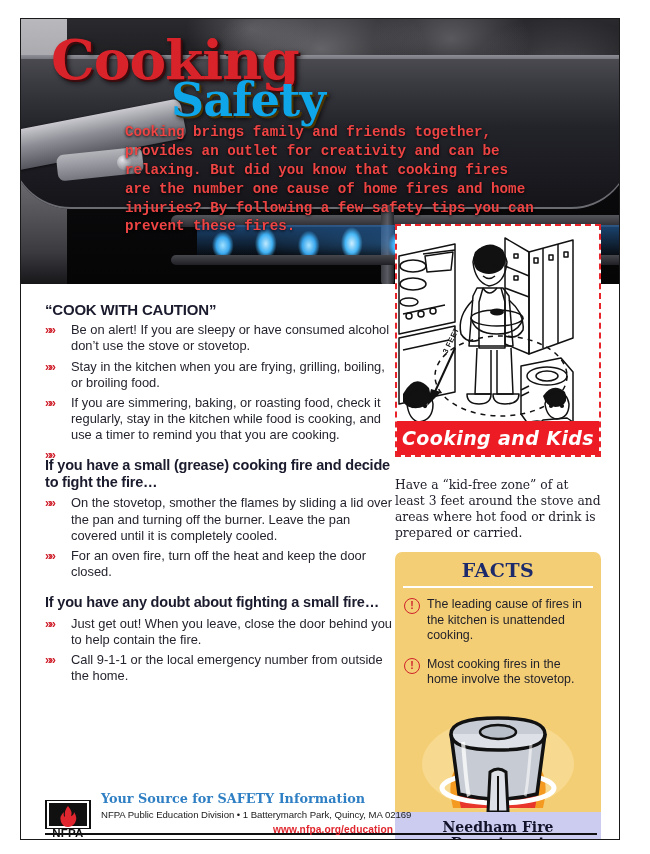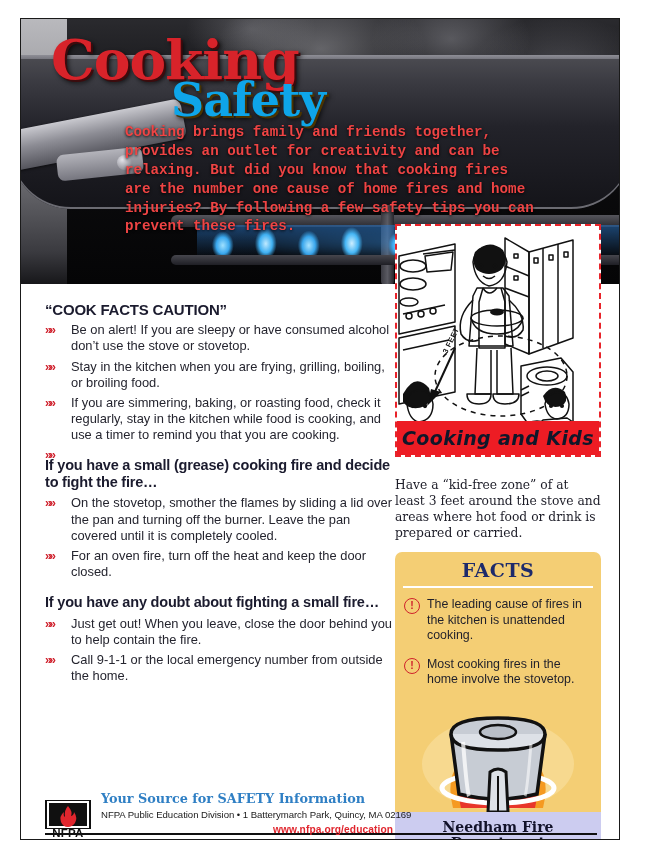--- a/index.html
+++ b/index.html
@@ -76,21 +76,21 @@
   h2.sec.first{font-size:15px;margin-bottom:4px;}
   ul.tips{list-style:none;margin:0 0 14px 0;padding:0;}
   ul.tips li{position:relative;padding-left:26px;margin-bottom:4px;
        font-size:12.9px;line-height:1.245;color:#25252f;}
   ul.tips li .chev{position:absolute;left:0;top:1px;color:#cf1f2b;font-size:12px;font-weight:bold;letter-spacing:-2.4px;}
 
   
   .kidsbox{position:relative;width:206px;height:233px;border:2px dashed #e8232a;box-sizing:border-box;background:#ffffff;}
   .kidsbox svg{display:block;}
   .kidsbanner{position:absolute;left:0;bottom:0;width:100%;height:34px;background:#ed1c24;}
-  .kidsbanner span{display:block;text-align:center;color:#0f172a;font-family:"DejaVu Sans",sans-serif;
+  .kidsbanner span{display:block;text-align:center;color:#ffffff;font-family:"DejaVu Sans",sans-serif;
        font-weight:bold;font-style:italic;font-size:19px;line-height:34px;letter-spacing:.4px;}
   .kidscap{margin-top:21px;font-family:"DejaVu Serif",serif;font-size:12.3px;line-height:1.29;color:#1d1d28;}
 
   
   .facts{margin-top:11px;width:206px;background:#f4ce74;border-radius:7px;overflow:hidden;position:relative;}
   .facts h3{margin:0;padding:7px 0 5px;text-align:center;font-family:"DejaVu Serif",serif;font-weight:bold;
        font-size:19px;color:#1d2a6b;letter-spacing:.5px;}
   .facts .rule{height:2px;background:#ffffff;margin:0 8px;}
   .factlist{list-style:none;margin:0;padding:9px 9px 4px 9px;}
   .factlist li{position:relative;padding-left:23px;margin-bottom:13px;font-size:12.4px;line-height:1.24;color:#1f1f2a;}
@@ -134,21 +134,21 @@
     <div class="flamebar"></div>
     <div class="grate2"></div>
 
     <div class="title-cooking">Cooking</div>
     <div class="title-safety">Safety</div>
     <div class="intro">Cooking brings family and friends together, provides an outlet for creativity and can be relaxing. But did you know that cooking fires are the number one cause of home fires and home injuries? By following a few safety tips you can prevent these fires.</div>
   </div>
 
   <div class="col-left">
 
-    <h2 class="sec first">“COOK FACTS CAUTION”</h2>
+    <h2 class="sec first">“COOK WITH CAUTION”</h2>
     <ul class="tips">
       <li><span class="chev">»»</span><span>Be on alert! If you are sleepy or have consumed alcohol don’t use the stove or stovetop.</span></li>
       <li><span class="chev">»»</span><span>Stay in the kitchen when you are frying, grilling, boiling, or broiling food.</span></li>
       <li><span class="chev">»»</span><span>If you are simmering, baking, or roasting food, check it regularly, stay in the kitchen while food is cooking, and use a timer to remind you that you are cooking.</span></li>
       <li><span class="chev">»»</span></li>
     </ul>
 
     <h2 class="sec">If you have a small (grease) cooking fire and decide to fight the fire…</h2>
     <ul class="tips">
       <li><span class="chev">»»</span><span>On the stovetop, smother the flames by sliding a lid over the pan and turning off the burner. Leave the pan covered until it is completely cooled.</span></li>

